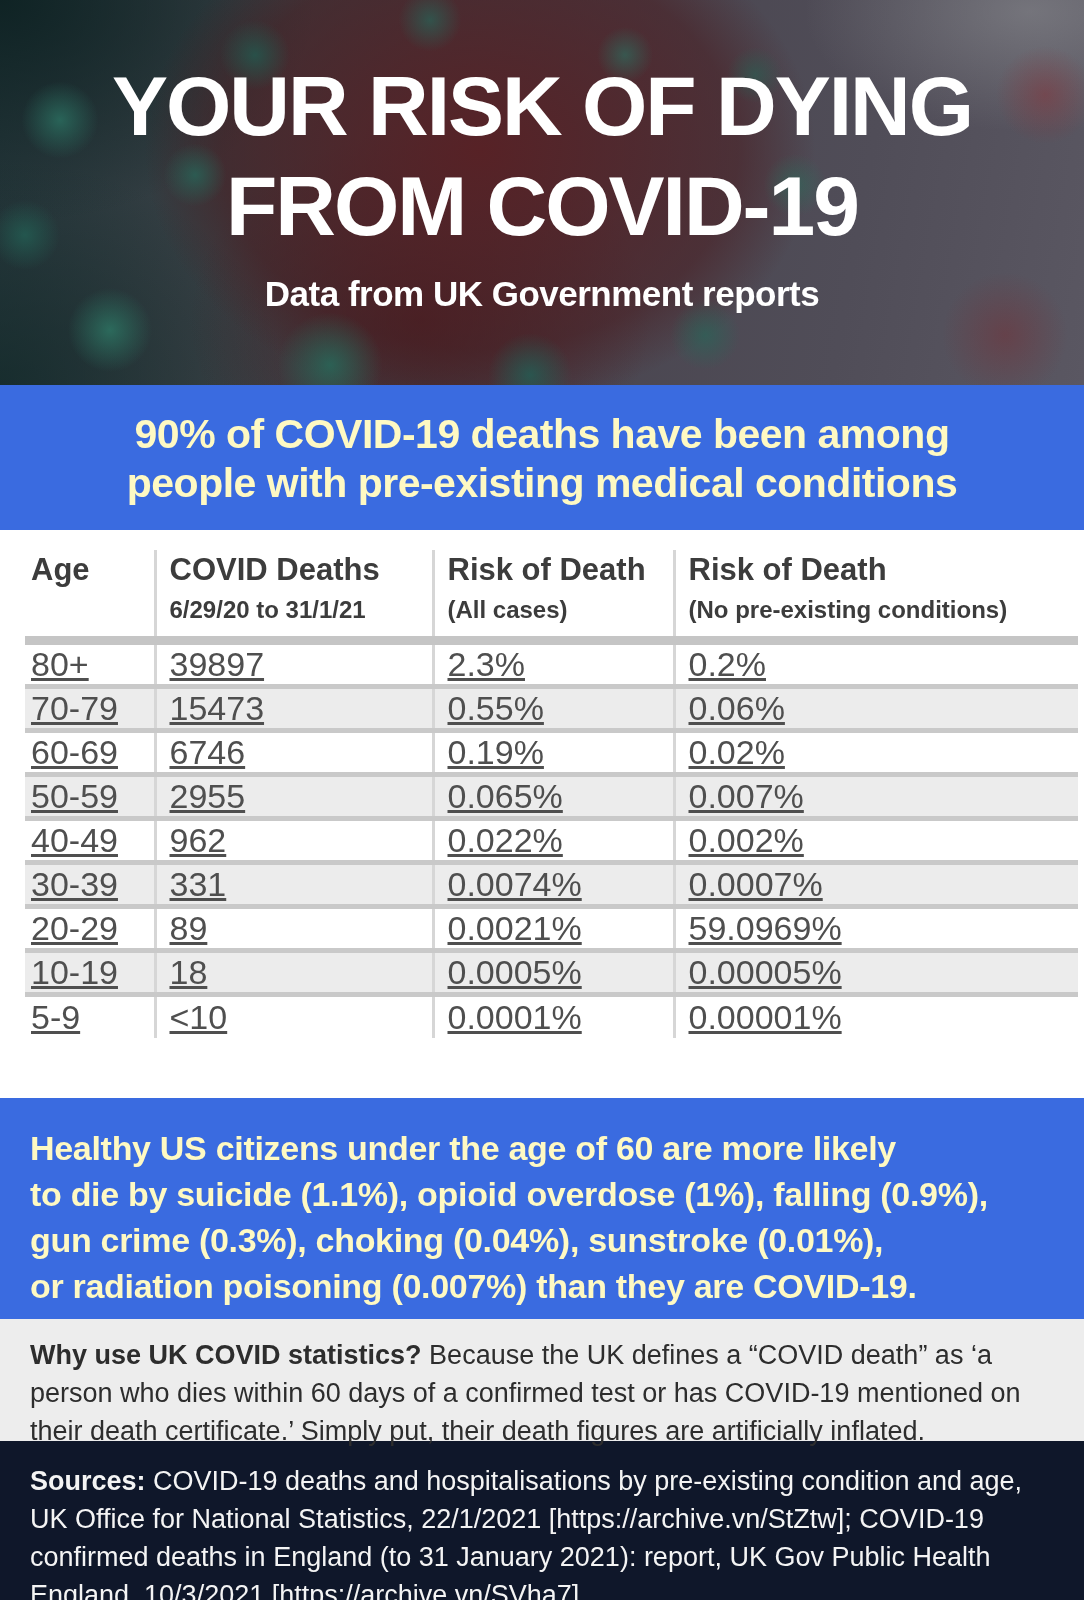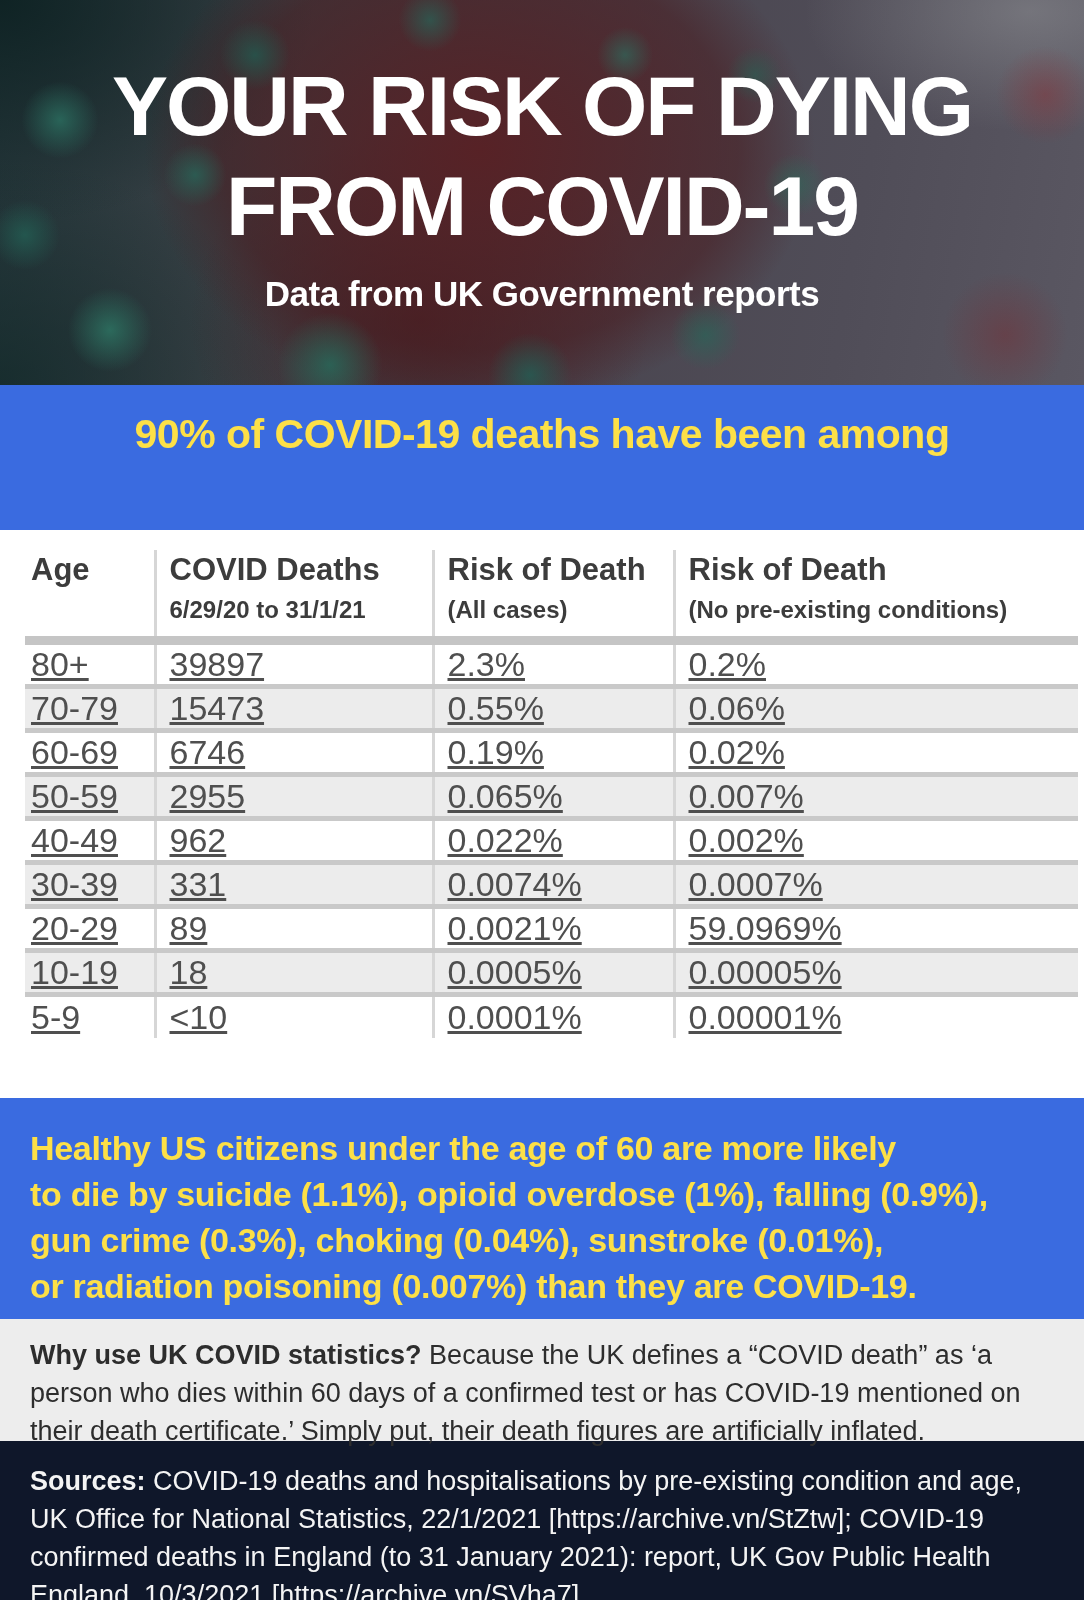--- a/index.html
+++ b/index.html
@@ -63,21 +63,21 @@
     font-size: 35px;
     font-weight: 700;
     letter-spacing: -0.5px;
     color: #ffffff;
     white-space: nowrap;
   }
 
   
   .banner {
     background: #3a6be0;
-    color: #fde047;
+    color: #fef9c3;
     overflow: hidden;
   }
   .banner-top {
     height: 145px;
     padding-top: 25px;
     text-align: center;
     font-size: 41px;
     font-weight: 700;
     line-height: 49px;
     letter-spacing: -0.5px;
@@ -181,20 +181,21 @@
       <h1 class="hero-title" style="margin:0;">
         <span style="display:block;">YOUR RISK OF DYING</span>
         <span style="display:block;">FROM COVID-19</span>
       </h1>
       <div class="hero-subtitle">Data from UK Government reports</div>
     </div>
   </header>
 
   <section class="banner banner-top">
     <p>90% of COVID-19 deaths have been among</p>
+    <p>people with pre-existing medical conditions</p>
   </section>
 
   <section class="table-wrap">
     <table class="risk-table">
       <colgroup>
         <col class="c1">
           <col class="c2">
           <col class="c3">
           <col class="c4">
       </colgroup>

